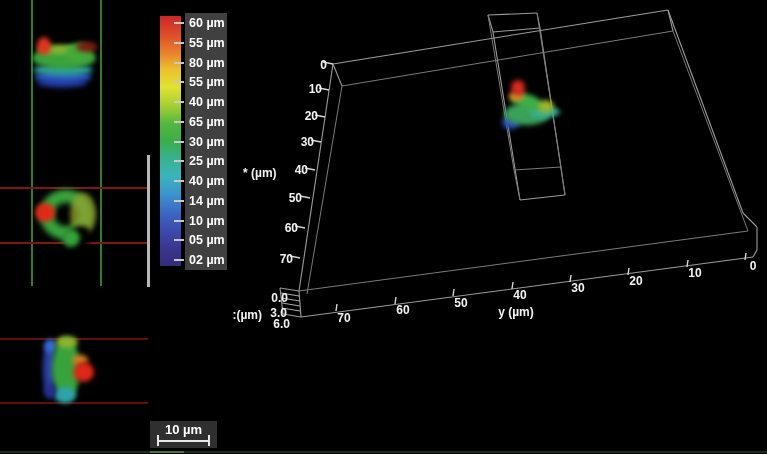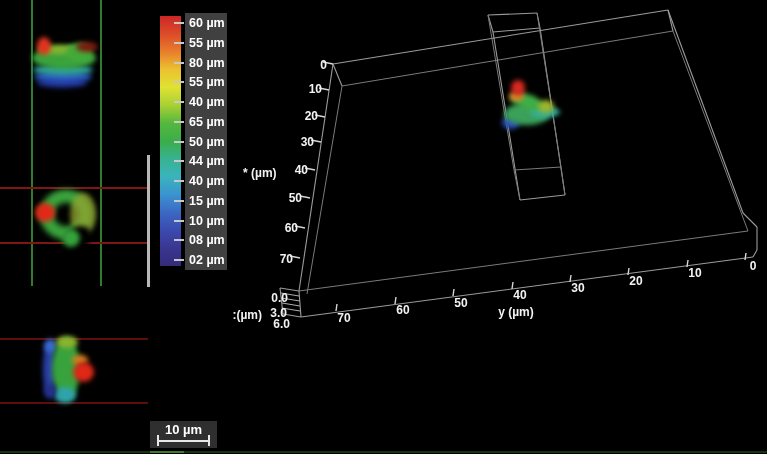--- a/index.html
+++ b/index.html
@@ -123,26 +123,26 @@
   </div>
 
   <div class="cb-strip" style="background: linear-gradient(rgb(204, 39, 39), rgb(221, 75, 40), rgb(232, 126, 44), rgb(236, 193, 48), rgb(223, 226, 50), rgb(168, 208, 53), rgb(85, 184, 62), rgb(59, 174, 73), rgb(56, 178, 145), rgb(58, 180, 188), rgb(59, 147, 207), rgb(60, 104, 196), rgb(58, 74, 174), rgb(58, 54, 145), rgb(51, 44, 120));"></div>
   <div class="cb-labels">
     <div class="cb-row">60 µm</div>
     <div class="cb-row">55 µm</div>
     <div class="cb-row">80 µm</div>
     <div class="cb-row">55 µm</div>
     <div class="cb-row">40 µm</div>
     <div class="cb-row">65 µm</div>
-    <div class="cb-row">50 µm</div>
-    <div class="cb-row">44 µm</div>
+    <div class="cb-row">30 µm</div>
+    <div class="cb-row">25 µm</div>
     <div class="cb-row">40 µm</div>
-    <div class="cb-row">15 µm</div>
+    <div class="cb-row">14 µm</div>
     <div class="cb-row">10 µm</div>
-    <div class="cb-row">08 µm</div>
+    <div class="cb-row">05 µm</div>
     <div class="cb-row">02 µm</div>
   </div>
 
   <div class="scalebar">
     <span class="sb-text">10 µm</span>
     <div class="sb-line"></div>
   </div>
 
   <svg class="v3d" viewBox="0 0 767 454">
 

